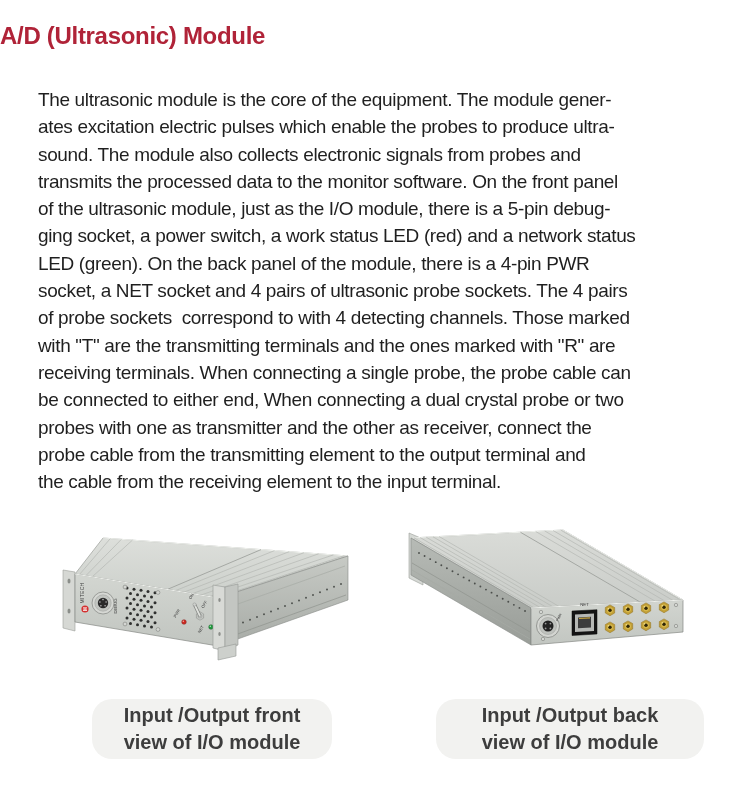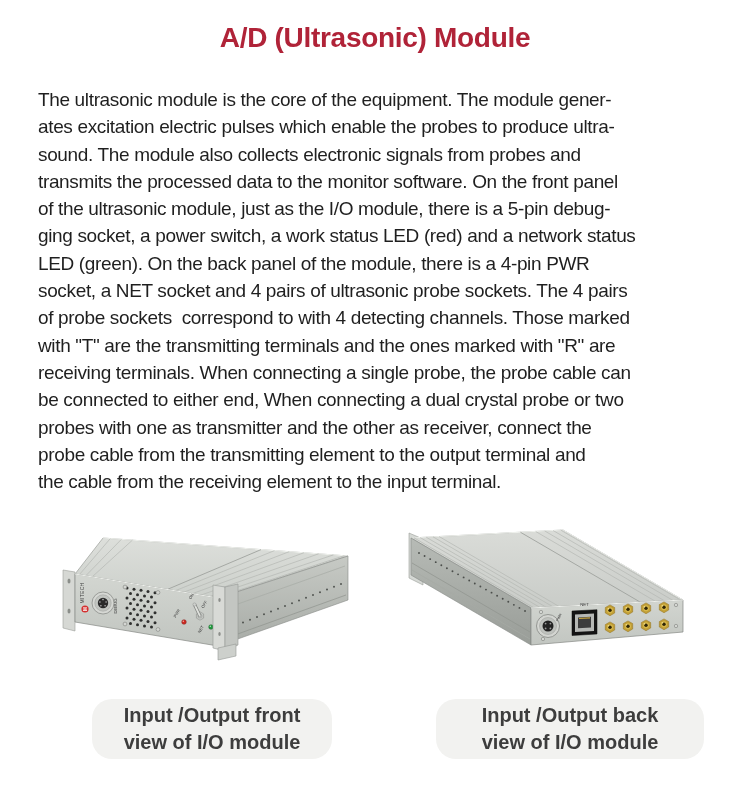--- a/index.html
+++ b/index.html
@@ -1,19 +1,19 @@
 <!DOCTYPE html>
 <html style="--title_red: #b02338; --body_text: #1f1f1f; --caption_bg: #f2f2f0; --caption_text: #3d3d3d; --led_red: #cf2a21; --led_green: #1f9a3d; --logo_red: #d42f2f; --sma_gold: #c9a43a;"><head>
 <meta charset="utf-8">
 <style>
   html,body{margin:0;padding:0;background:#fff;}
   .page{position:relative;width:750px;height:788px;background:#fff;overflow:hidden;
         font-family:"Liberation Sans", sans-serif;}
-  .title{position:absolute;top:22px;left:0;right:0;text-align:center;
-         font-size:28px;font-weight:bold;color:var(--title_red,#b02338);letter-spacing:-0.3px;}
+  .title{position:absolute;top:22px;left:0;right:0;text-align:left;
+         font-size:24px;font-weight:bold;color:var(--title_red,#b02338);letter-spacing:-0.3px;}
   .body-text{position:absolute;left:38px;top:86px;font-size:19px;line-height:27.3px;
          letter-spacing:-0.35px;white-space:pre;color:var(--body_text,#1f1f1f);}
   .figure{position:absolute;}
   .caption{position:absolute;top:699px;height:60px;background:var(--caption_bg,#f2f2f0);
          border-radius:20px;display:flex;align-items:center;justify-content:center;
          text-align:center;font-size:20px;font-weight:bold;color:var(--caption_text,#3d3d3d);
          line-height:27.5px;white-space:pre-line;}
   .caption.front{left:92px;width:240px;}
   .caption.back{left:436px;width:268px;}
   svg text{font-family:"Liberation Sans", sans-serif;}

